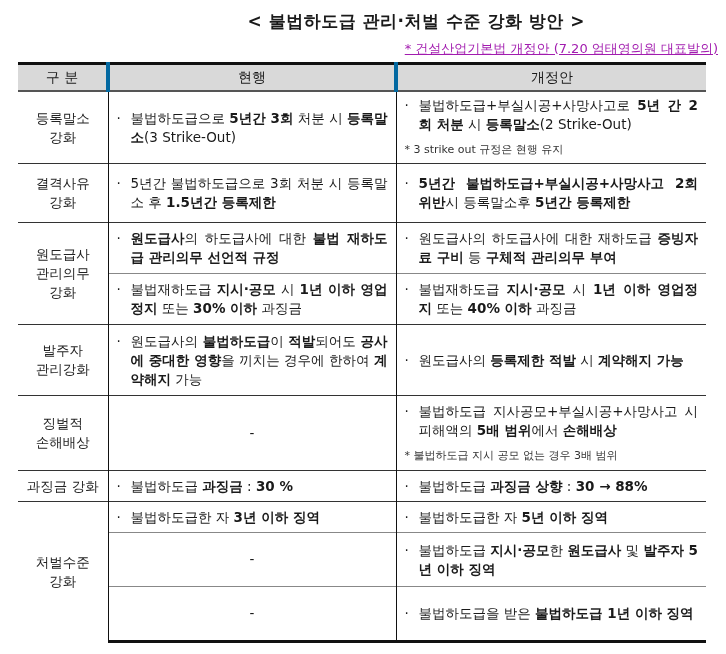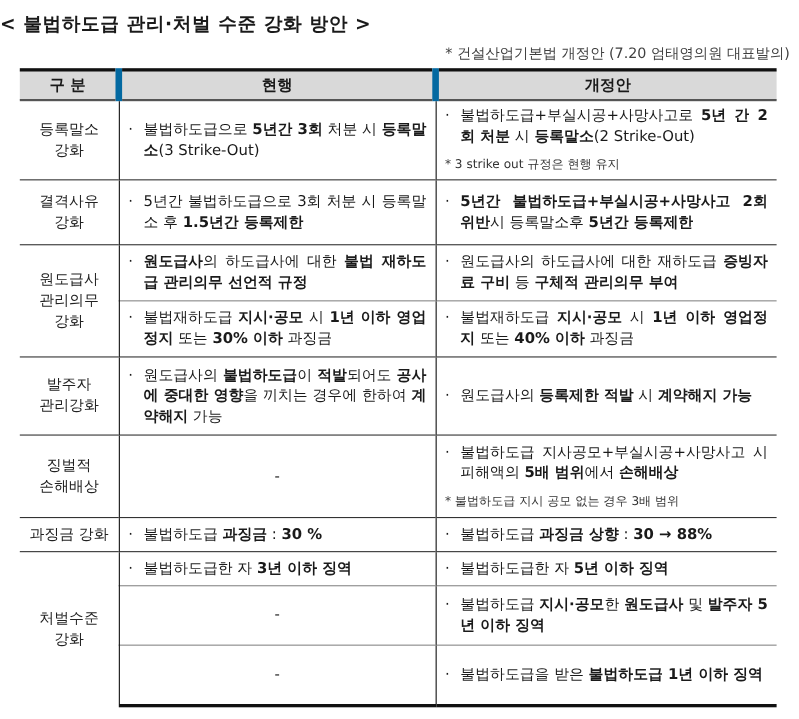--- a/index.html
+++ b/index.html
@@ -1,22 +1,22 @@
 <!DOCTYPE html>
 <html><head>
 <meta charset="utf-8">
 <style>
   html, body { margin:0; padding:0; background:#ffffff; }
   body { width:726px; height:654px; position:relative; font-family:"DejaVu Sans","Liberation Sans",sans-serif; color:#1a1a1a; overflow:hidden; }
-  .title { position:absolute; top:10px; left:0; width:585px; text-align:left; font-size:17px; font-weight:bold; letter-spacing:0.5px; }
-  .note { position:absolute; top:40px; right:8px; font-size:13px; color:#404040; }
+  .title { position:absolute; top:10px; left:0; width:585px; text-align:right; font-size:17px; font-weight:bold; letter-spacing:0.5px; }
+  .note { position:absolute; top:40px; right:8px; font-size:13px; color:#a21caf;text-decoration:underline; }
   table { position:absolute; top:62px; left:18px; width:688px; border-collapse:collapse; font-size:13.5px; table-layout:fixed; }
   col.c1 { width:90px; } col.c2 { width:288px; } col.c3 { width:310px; }
-  thead th { background:#d9d9d9; font-weight:bold; font-size:14px; height:25px; border-top:3px solid #111; border-bottom:2px solid #555; padding:0; }
-  thead th + th { border-left:6px solid #0369a1;margin-left:24px; }
+  thead th { background:#d9d9d9; font-weight:normal; font-size:14px; height:25px; border-top:3px solid #111; border-bottom:2px solid #555; padding:0; }
+  thead th + th { border-left:4px solid #0369a1;margin-left:24px; }
   td { vertical-align:middle; padding:4px 8px; line-height:19px; }
   td.cat { text-align:center; color:#222; padding:4px 2px; border-right:1px solid #111; }
   td.cur { border-right:1px solid #111; }
   tr.sep td { border-top:1px solid #333; }
   tr.sub td.cur, tr.sub td.rev { border-top:1px solid #888; }
   tr.last td { border-bottom:3px solid #111; }
   .bul { display:flex; }
   .bul .dot { flex:0 0 14px; }
   .bul .txt { flex:1; text-align:justify; }
   b { font-weight:bold; }

